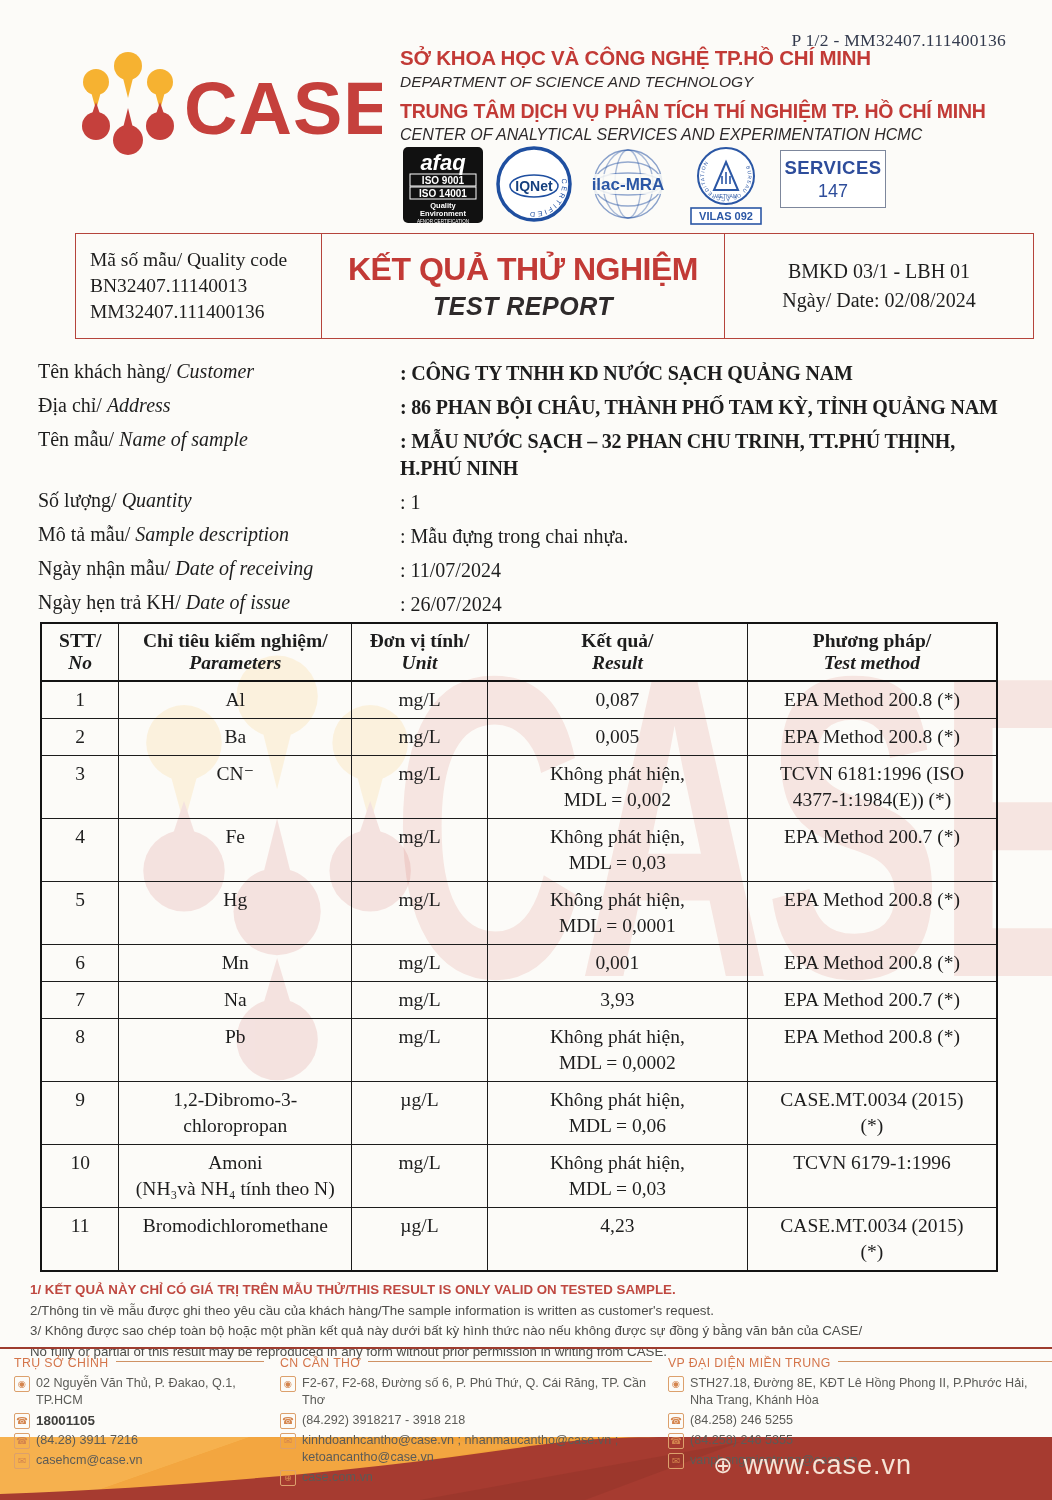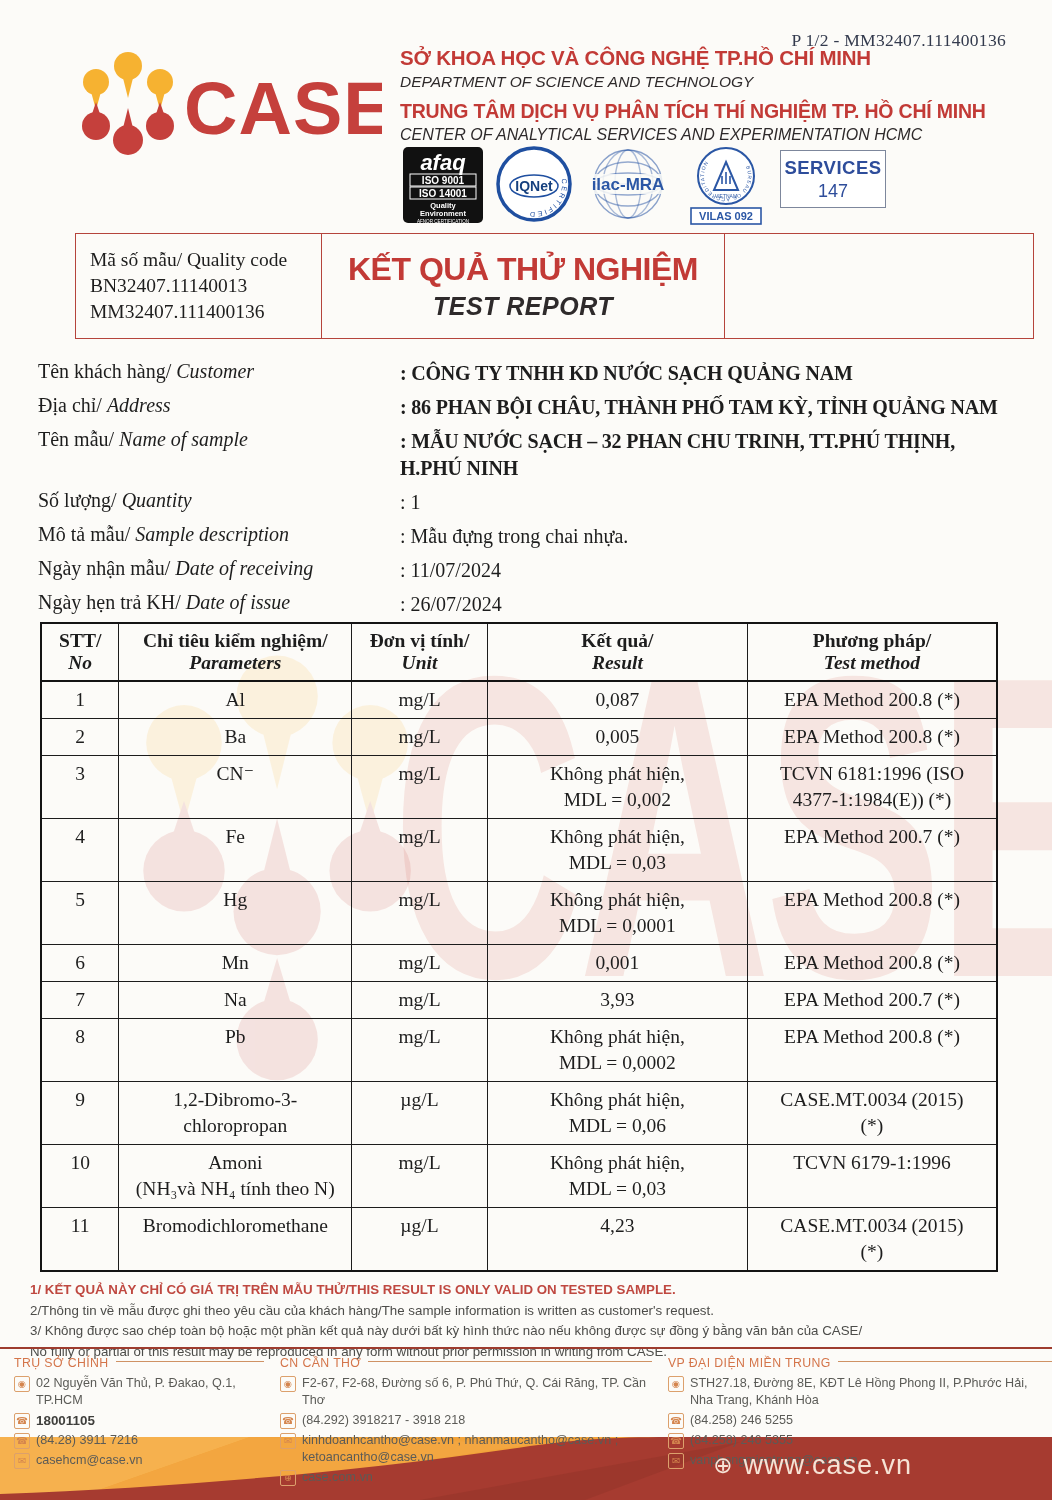--- a/index.html
+++ b/index.html
@@ -186,20 +186,24 @@
   <div class="abs title-box z1">
     <div class="tb-c1">
       <div>Mã số mẫu/ Quality code</div>
       <div>BN32407.11140013</div>
       <div>MM32407.111400136</div>
     </div>
     <div class="tb-c2">
       <div class="t1">KẾT QUẢ THỬ NGHIỆM</div>
       <div class="t2">TEST REPORT</div>
     </div>
+    <div class="tb-c3">
+      <div>BMKD 03/1 - LBH 01</div>
+      <div>Ngày/ Date: 02/08/2024</div>
+    </div>
   </div>
 
   <div class="abs info z1" id="infoblock">
       <div class="info-row">
         <div class="info-label"><span class="lab-vi">Tên khách hàng/</span> <span class="lab-en">Customer</span></div>
         <div class="info-value bold">: CÔNG TY TNHH KD NƯỚC SẠCH QUẢNG NAM</div>
       </div>
       <div class="info-row">
         <div class="info-label"><span class="lab-vi">Địa chỉ/</span> <span class="lab-en">Address</span></div>
         <div class="info-value bold">: 86 PHAN BỘI CHÂU, THÀNH PHỐ TAM KỲ, TỈNH QUẢNG NAM</div>

